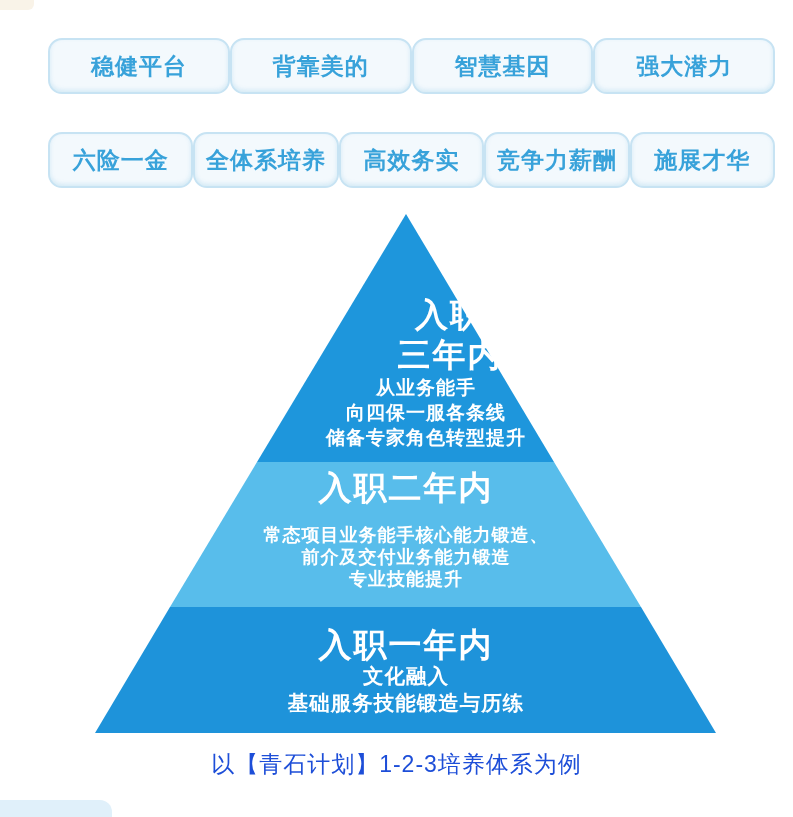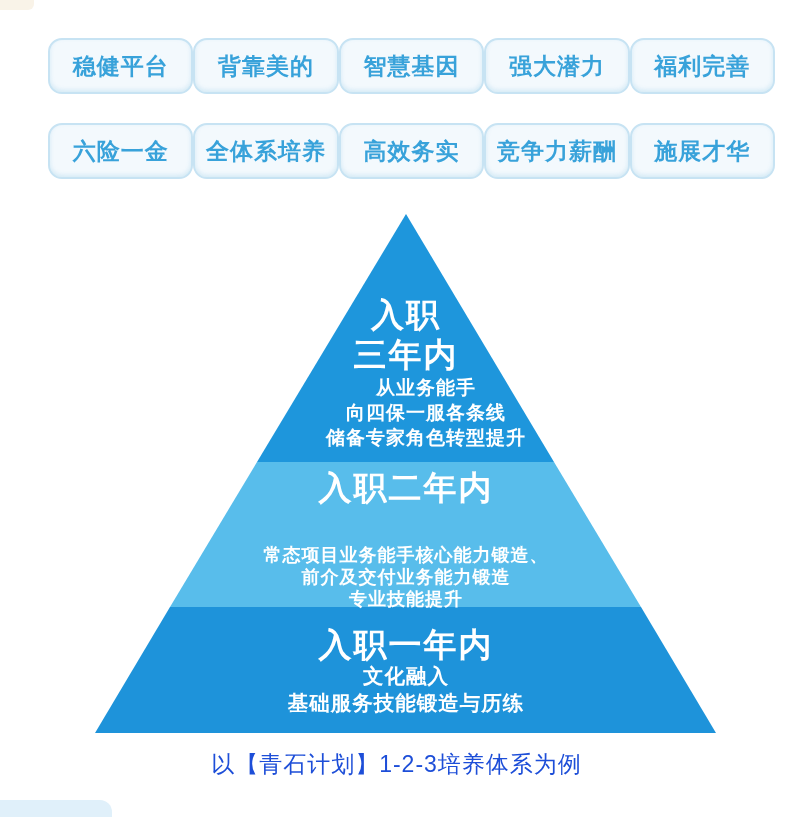--- a/index.html
+++ b/index.html
@@ -9,44 +9,44 @@
     width: 793px; height: 817px; position: relative; overflow: hidden;
   }
   .stage { position: absolute; left: 0; top: 0; width: 793px; height: 817px; background: #ffffff; }
 
   
   .badge-row {
     position: absolute; left: 42px; right: 18px;
     display: flex;  padding-left: 6px;
   }
   .badge-row.row1 { top: 38px; }
-  .badge-row.row2 { top: 123px; }
+  .badge-row.row2 { top: 132px; }
   .badge {
     flex: 1; height: 56px;
     background: #f3f9fd;
     border: 2px solid #c7e3f3;
     border-radius: 14px;
     box-shadow: inset 0 -2px 4px rgba(173,214,238,0.45);
     display: flex; align-items: center; justify-content: center;
     color: #38a2da; font-size: 23px; font-weight: 700;
     letter-spacing: 1px; white-space: nowrap;
   }
 
   
   .pyramid-svg { position: absolute; left: 0; top: 0; width: 793px; height: 817px; }
 
   .ptext { position: absolute; left: 406px; transform: translateX(-50%);
            text-align: center; color: #ffffff; white-space: nowrap; }
   .tier-title { font-weight: 700; font-size: 33px; letter-spacing: 2px; line-height: 40px; }
   .tier-body  { font-weight: 700; font-size: 19px; letter-spacing: 1px; line-height: 24px; }
 
-  .t1-title { top: 295px; }
+  .t1-title { top: 295px; margin-left: 44px; }
   .t1-body  { top: 375px; line-height: 25px; margin-left: 20px; }
   .t2-title { top: 468px; }
-  .t2-body  { top: 524px; font-size: 18px; line-height: 22px; margin-top: 20px; }
+  .t2-body  { top: 524px; font-size: 18px; line-height: 22px; }
   .t3-title { top: 625px; }
   .t3-body  { top: 662px; font-size: 20.5px; line-height: 27px; }
 
   
   .caption {
     position: absolute; left: 0; right: 0; top: 749px;
     text-align: center; color: #1d4ed8;
     font-size: 23px; font-weight: 400; letter-spacing: 1px;
   }
 
@@ -65,21 +65,20 @@
 
 <div class="stage">
 
   <div class="artifact-top-left"></div>
 
   <div class="badge-row row1">
     <div class="badge">稳健平台</div>
     <div class="badge">背靠美的</div>
     <div class="badge">智慧基因</div>
     <div class="badge">强大潜力</div>
-    <div class="badge">福利完善</div>
   </div>
 
   <div class="badge-row row2">
     <div class="badge">六险一金</div>
     <div class="badge">全体系培养</div>
     <div class="badge">高效务实</div>
     <div class="badge">竞争力薪酬</div>
     <div class="badge">施展才华</div>
   </div>
 

